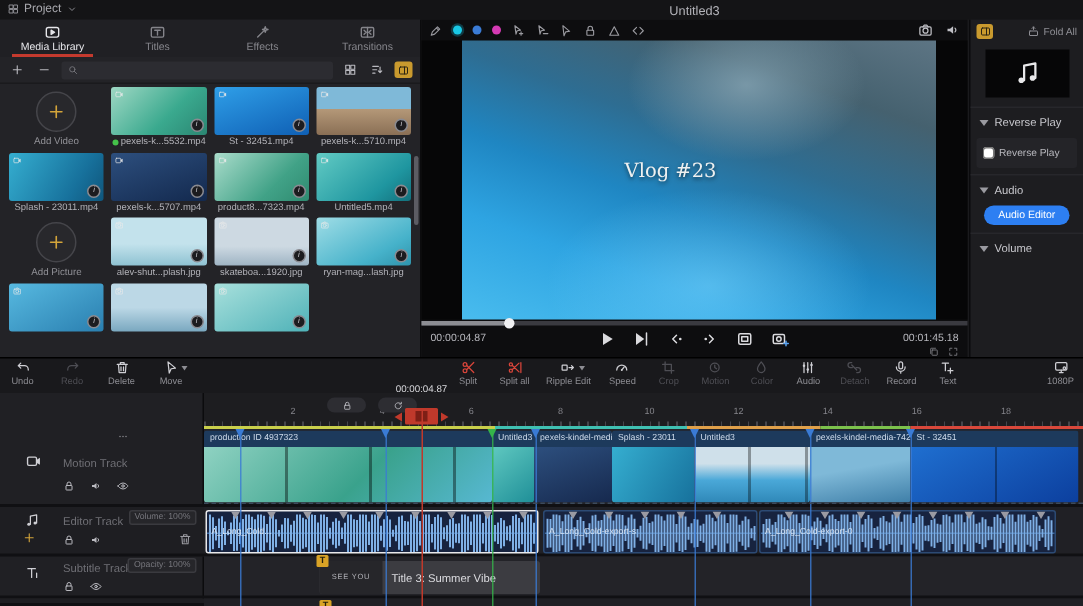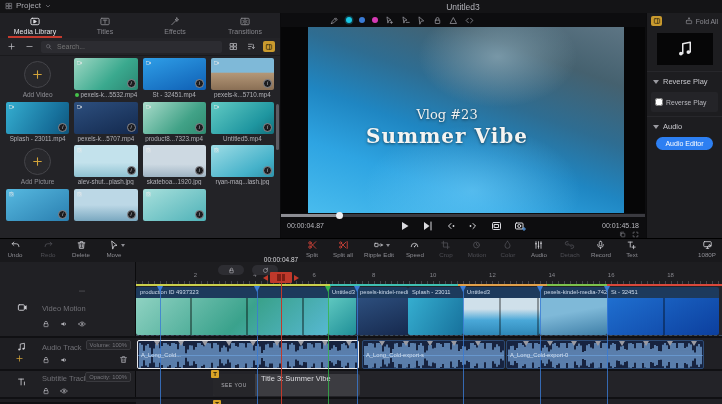--- a/index.html
+++ b/index.html
@@ -55,21 +55,21 @@
   .v6{background:linear-gradient(135deg,#aadccb,#41a287 65%,#2f8a70);}
   .v7{background:linear-gradient(140deg,#62cbc4,#1f96a0 70%,#13707c);}
   .p1{background:linear-gradient(180deg,#c3e2ec 55%,#8fc2d2);}
   .p2{background:linear-gradient(180deg,#cdd9e2 60%,#9fb4c4);}
   .p3{background:linear-gradient(150deg,#9fdde6,#46b2ca 70%,#2f93ab);}
   .p4{background:linear-gradient(150deg,#57b9e0,#2a7fb0);}
   .p5{background:linear-gradient(180deg,#bcd8e6 50%,#7aa8c0);}
   .p6{background:linear-gradient(150deg,#a8e0dc,#4fb2b8);}
 
   
-  .center{position:absolute;left:281px;top:13px;width:364px;height:225px;background:#0d0d0f;padding-left:44px;}
+  .center{position:absolute;left:281px;top:13px;width:364px;height:225px;background:#0d0d0f;}
   .previconrow{display:flex;align-items:center;height:14px;padding:0 5px;gap:7px;color:#9a9aa0;}
   .previconrow .ic{width:9px;height:9px;cursor:pointer;}
   .dot{width:6px;height:6px;border-radius:50%;cursor:pointer;}
   .dot.cy{background:#19c8e6;box-shadow:0 0 0 1.5px rgba(25,200,230,.25);}
   .dot.bl{background:#3a7bd5;}
   .dot.mg{background:#d53ab4;}
   .prightic{margin-left:auto;display:flex;gap:8px;}
   .prightic .ic{width:10px;height:10px;color:#c0c0c6;}
   .videoarea{position:absolute;left:0;top:14px;width:364px;height:186px;background:#060607;}
   .vid{position:absolute;left:27px;top:0;width:316px;height:186px;
@@ -161,21 +161,21 @@
   .c2 .vbody{background:linear-gradient(160deg,#2d4f7e,#16294e);}
   .c3 .vbody{background:linear-gradient(120deg,#35aed0,#17719c);}
   .c4 .vbody{background:linear-gradient(180deg,#cfe0ea 30%,#4aa8d8 60%,#2f88b8),repeating-linear-gradient(90deg,transparent 0 36px,rgba(0,0,0,.35) 36px 38px);background-blend-mode:multiply;}
   .c5 .vbody{background:linear-gradient(170deg,#7fb9d8 40%,#3f7fa8);}
   .c6 .vbody{background:linear-gradient(150deg,#1f6fd0,#0c3f9e),repeating-linear-gradient(90deg,transparent 0 56px,rgba(0,0,0,.35) 56px 58px);background-blend-mode:multiply;}
   .aclip{position:absolute;top:2px;height:29px;background:#17233f;border:1px solid #2c4a74;border-radius:2px;box-sizing:border-box;overflow:hidden;cursor:pointer;}
   .aclip.sel{border:1px solid #e8e8ea;}
   .aclip .alab{position:absolute;left:3px;top:11px;font-size:5.8px;color:#d5e2f2;z-index:2;white-space:nowrap;}
   .aclip svg{position:absolute;left:0;top:1px;}
   .pin{position:absolute;top:0;width:0;height:0;border-left:3px solid transparent;border-right:3px solid transparent;border-top:5px solid #9a9aa2;z-index:2;}
-  .sclip{position:absolute;top:3px;height:22px;background:#3c3c41;border-radius:2px;display:flex;overflow:visible;cursor:pointer;}
+  .sclip{position:absolute;top:3px;height:22px;background:#3c3c41;border-radius:2px;display:flex;align-items:center;overflow:visible;cursor:pointer;}
   .sthumb{width:42px;height:22px;background:#26262a;border-radius:2px 0 0 2px;display:flex;align-items:center;justify-content:center;font-size:5px;color:#b2b2b8;letter-spacing:.5px;}
   .slab{font-size:7.5px;color:#dcdce0;padding-left:6px;white-space:nowrap;}
   .tbadge{position:absolute;width:8px;height:8px;background:#d9a326;color:#26200d;font-size:6px;font-weight:bold;text-align:center;line-height:8px;border-radius:1px;z-index:3;}
   .guide{position:absolute;top:0;width:1px;height:118px;opacity:.8;z-index:1;}
   .flag{position:absolute;top:0;width:0;height:0;border-left:3.5px solid transparent;border-right:3.5px solid transparent;z-index:2;}
   .playline{position:absolute;left:281px;top:12px;width:1px;height:130px;background:#c0392b;z-index:5;}
   .phbox{position:absolute;left:270px;top:10px;width:22px;height:11px;background:#c0392b;border-radius:1px;z-index:5;display:flex;align-items:center;justify-content:center;}
   .phbox:before{content:"";position:absolute;left:-7px;border-top:3.5px solid transparent;border-bottom:3.5px solid transparent;border-right:5px solid #c0392b;}
   .phbox:after{content:"";position:absolute;right:-7px;border-top:3.5px solid transparent;border-bottom:3.5px solid transparent;border-left:5px solid #c0392b;}
   .phbox i{display:block;width:8px;height:7px;background:#7e1f16;}
@@ -262,21 +262,20 @@
             </svg>
           </span>
         </span>
       <span class="search">
         <span class="ic">
             <svg viewBox="0 0 24 24" fill="none" stroke="currentColor" stroke-width="2" stroke-linecap="round" stroke-linejoin="round">
               <circle cx="11" cy="11" r="6"></circle>
               <path d="M15.5 15.5L21 21"></path>
             </svg>
           </span>
-        <input placeholder="Search..." style="">
       </span>
       <span class="sqbtn">
           <span class="ic">
             <svg viewBox="0 0 24 24" fill="none" stroke="currentColor" stroke-width="2" stroke-linecap="round" stroke-linejoin="round">
               <rect x="4" y="4" width="7" height="7"></rect>
               <rect x="13" y="4" width="7" height="7"></rect>
               <rect x="4" y="13" width="7" height="7"></rect>
               <rect x="13" y="13" width="7" height="7"></rect>
             </svg>
           </span>
@@ -587,21 +586,20 @@
             <svg viewBox="0 0 24 24" fill="none" stroke="currentColor" stroke-width="2" stroke-linecap="round" stroke-linejoin="round">
               <path d="M4 10v4h4l5 4V6L8 10H4z" fill="currentColor" stroke="none"></path>
               <path d="M16 9a4 4 0 010 6"></path>
             </svg>
           </span>
       </span>
     </div>
     <div class="videoarea">
       <div class="vid">
         <div class="ovl ovl1">Vlog #23</div>
-        <div class="ovl ovl2">Summer Vibe</div>
       </div>
     </div>
     <div class="scrub">
       <span class="scrubfill"></span>
       <span class="scrubdot"></span>
     </div>
     <div class="pctrl">
       <span class="ptime l">00:00:04.87</span>
       <span class="transport">
         <span class="ic">
@@ -693,20 +691,24 @@
     </div>
     <div class="inset">
       <input type="checkbox" style="">
       <span class="cbl">Reverse Play</span>
     </div>
     <div class="rsec">
       <span class="tri"></span>
       <span>Audio</span>
     </div>
     <button class="audiobtn">Audio Editor</button>
+    <div class="rsec">
+      <span class="tri"></span>
+      <span>Volume</span>
+    </div>
   </div>
 
   <div class="tools">
     <div class="tgroup tg-left">
 
         <div class="titem">
           <span class="ic">
             <svg viewBox="0 0 24 24" fill="none" stroke="currentColor" stroke-width="2" stroke-linecap="round" stroke-linejoin="round">
               <path d="M8 5L4 9l4 4M4 9h10a6 6 0 016 6v1"></path>
             </svg>
@@ -1039,21 +1041,21 @@
                 <circle cx="12" cy="12" r="2" fill="currentColor" stroke="none"></circle>
                 <circle cx="20" cy="12" r="2" fill="currentColor" stroke="none"></circle>
               </svg>
             </span>
           <span class="ic hicon" style="width:13px;height:11px;top:16px">
               <svg viewBox="0 0 24 24" fill="none" stroke="currentColor" stroke-width="2" stroke-linecap="round" stroke-linejoin="round">
                 <rect x="3" y="6" width="13" height="12" rx="2"></rect>
                 <path d="M16 10l5-3v10l-5-3z" fill="currentColor" stroke="none"></path>
               </svg>
             </span>
-          <span class="hname" style="top:18px">Video Motion</span>
+          <span class="hname" style="top:18px">Motion Track</span>
           <span class="hctrls" style="top:34px">
             <span class="ic">
                 <svg viewBox="0 0 24 24" fill="none" stroke="currentColor" stroke-width="2" stroke-linecap="round" stroke-linejoin="round">
                   <rect x="6" y="11" width="12" height="9" rx="1"></rect>
                   <path d="M8 11V8a4 4 0 018 0v3"></path>
                 </svg>
               </span>
             <span class="ic">
                 <svg viewBox="0 0 24 24" fill="none" stroke="currentColor" stroke-width="2" stroke-linecap="round" stroke-linejoin="round">
                   <path d="M4 10v4h4l5 4V6L8 10H4z" fill="currentColor" stroke="none"></path>
@@ -1074,21 +1076,21 @@
                 <path d="M9 18V5l10-2v13"></path>
                 <circle cx="6.5" cy="18" r="2.5" fill="currentColor" stroke="none"></circle>
                 <circle cx="16.5" cy="16" r="2.5" fill="currentColor" stroke="none"></circle>
               </svg>
             </span>
           <span class="ic yplus" style="top:16px">
               <svg viewBox="0 0 24 24" fill="none" stroke="currentColor" stroke-width="2" stroke-linecap="round" stroke-linejoin="round">
                 <path d="M12 5v14M5 12h14"></path>
               </svg>
             </span>
-          <span class="hname" style="top:5px">Audio Track</span>
+          <span class="hname" style="top:5px">Editor Track</span>
           <span class="hbadge" style="top:2px">Volume: 100%</span>
           <span class="hctrls" style="top:18px">
             <span class="ic">
                 <svg viewBox="0 0 24 24" fill="none" stroke="currentColor" stroke-width="2" stroke-linecap="round" stroke-linejoin="round">
                   <rect x="6" y="11" width="12" height="9" rx="1"></rect>
                   <path d="M8 11V8a4 4 0 018 0v3"></path>
                 </svg>
               </span>
             <span class="ic">
                 <svg viewBox="0 0 24 24" fill="none" stroke="currentColor" stroke-width="2" stroke-linecap="round" stroke-linejoin="round">

